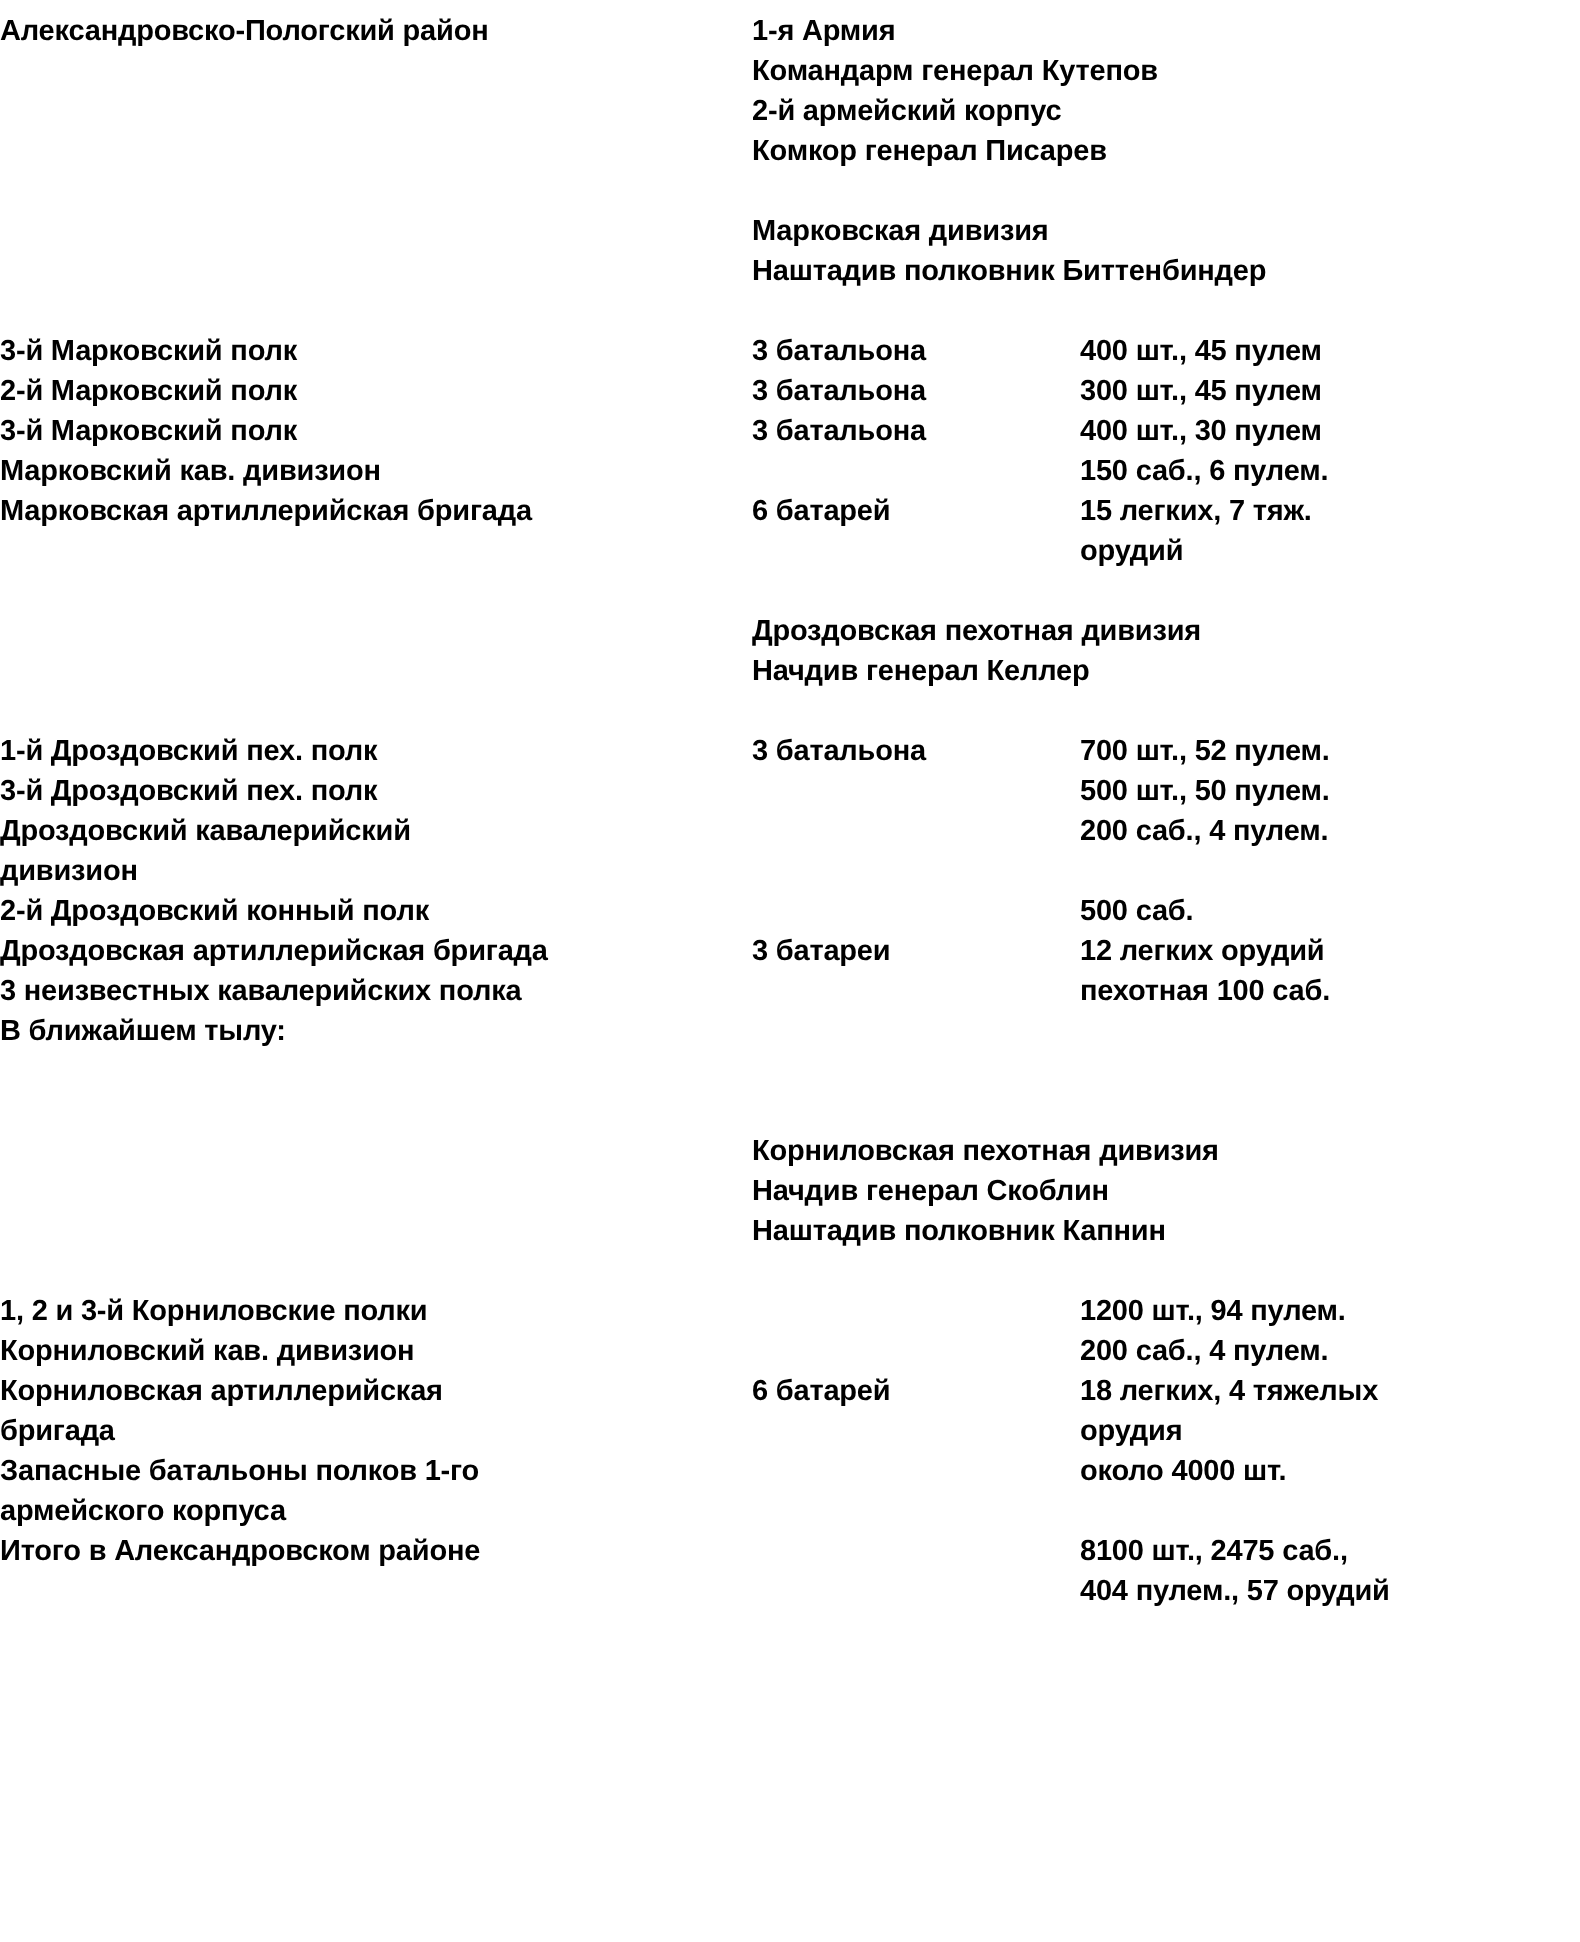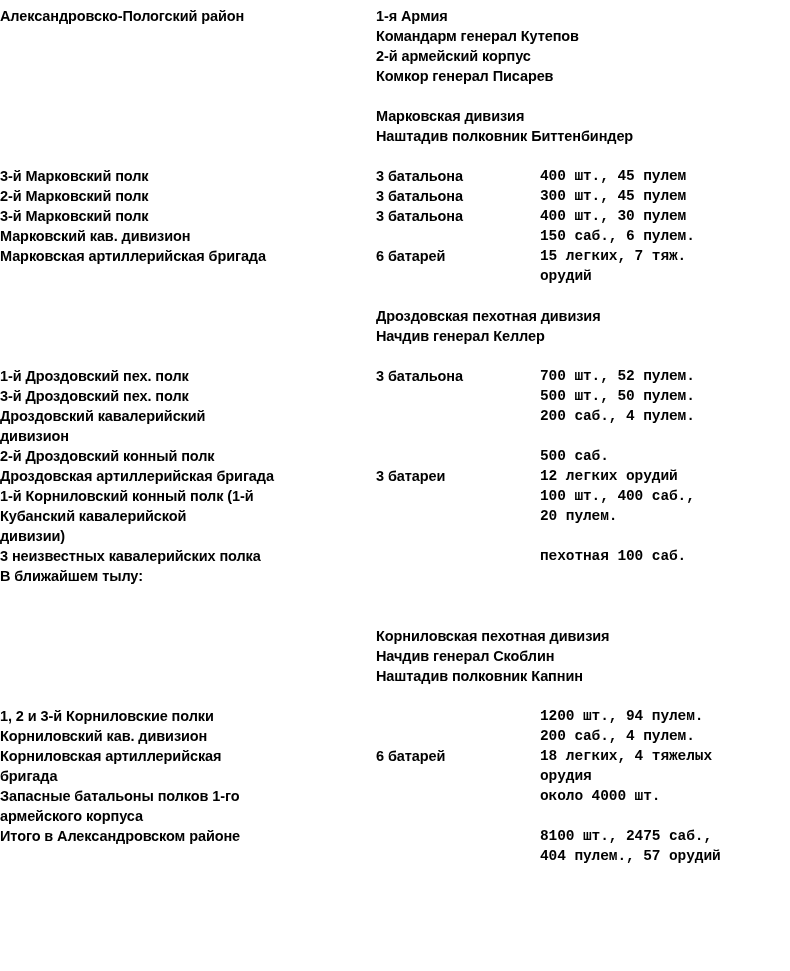--- a/index.html
+++ b/index.html
@@ -37,21 +37,21 @@
     line-height: 20px;
     letter-spacing: -0.1px;
     white-space: pre-line;
   }
   col.c-unit  { width: 376px; }
   col.c-mid   { width: 164px; }
   col.c-str   { width: 250px; }
 
   td.unit { padding-left: 16px; padding-right: 6px; }
   td.mid  { padding-left: 0px;  padding-right: 6px; }
-  td.str  { padding-left: 16px; padding-right: 4px; font-family: Liberation Mono, monospace; }
+  td.str  { padding-left: 16px; padding-right: 4px; }
   tr.spacer td {
     line-height: 20px;
     font-size: 14.5px;
   }
   .blank { display: block; height: 20px; }
 </style>
 </head>
 <body>
 
 <div class="sheet">
@@ -169,28 +169,20 @@
         <td class="unit">2-й Дроздовский конный полк</td>
         <td class="mid"></td>
         <td class="str">500 саб.</td>
       </tr>
       <tr>
         <td class="unit">Дроздовская артиллерийская бригада</td>
         <td class="mid">3 батареи</td>
         <td class="str">12 легких орудий</td>
       </tr>
       <tr>
-        <td class="unit">1-й Корниловский конный полк (1-й
-Кубанский кавалерийской
-дивизии)</td>
-        <td class="mid"></td>
-        <td class="str">100 шт., 400 саб.,
-20 пулем.</td>
-      </tr>
-      <tr>
         <td class="unit">3 неизвестных кавалерийских полка</td>
         <td class="mid"></td>
         <td class="str">пехотная 100 саб.</td>
       </tr>
       <tr>
         <td class="unit">В ближайшем тылу:</td>
         <td class="mid"></td>
         <td class="str"></td>
       </tr>
 

